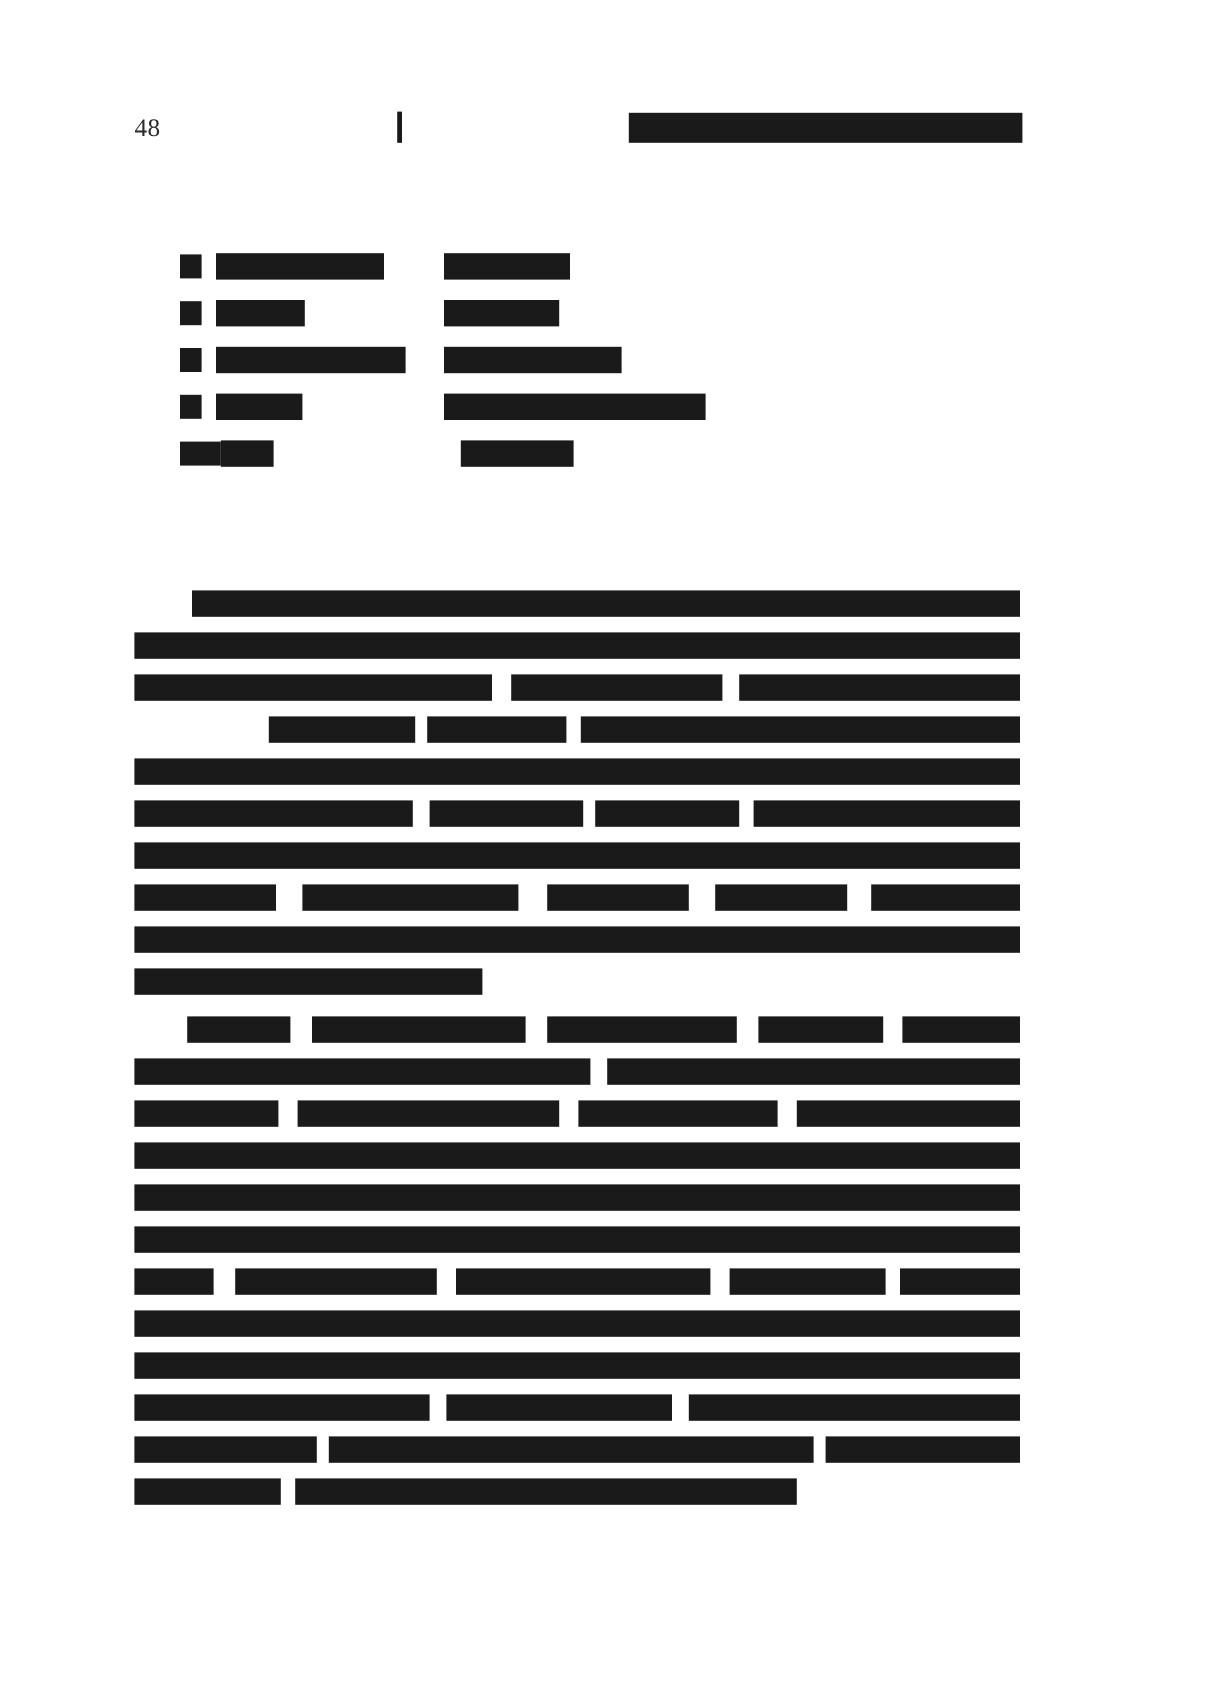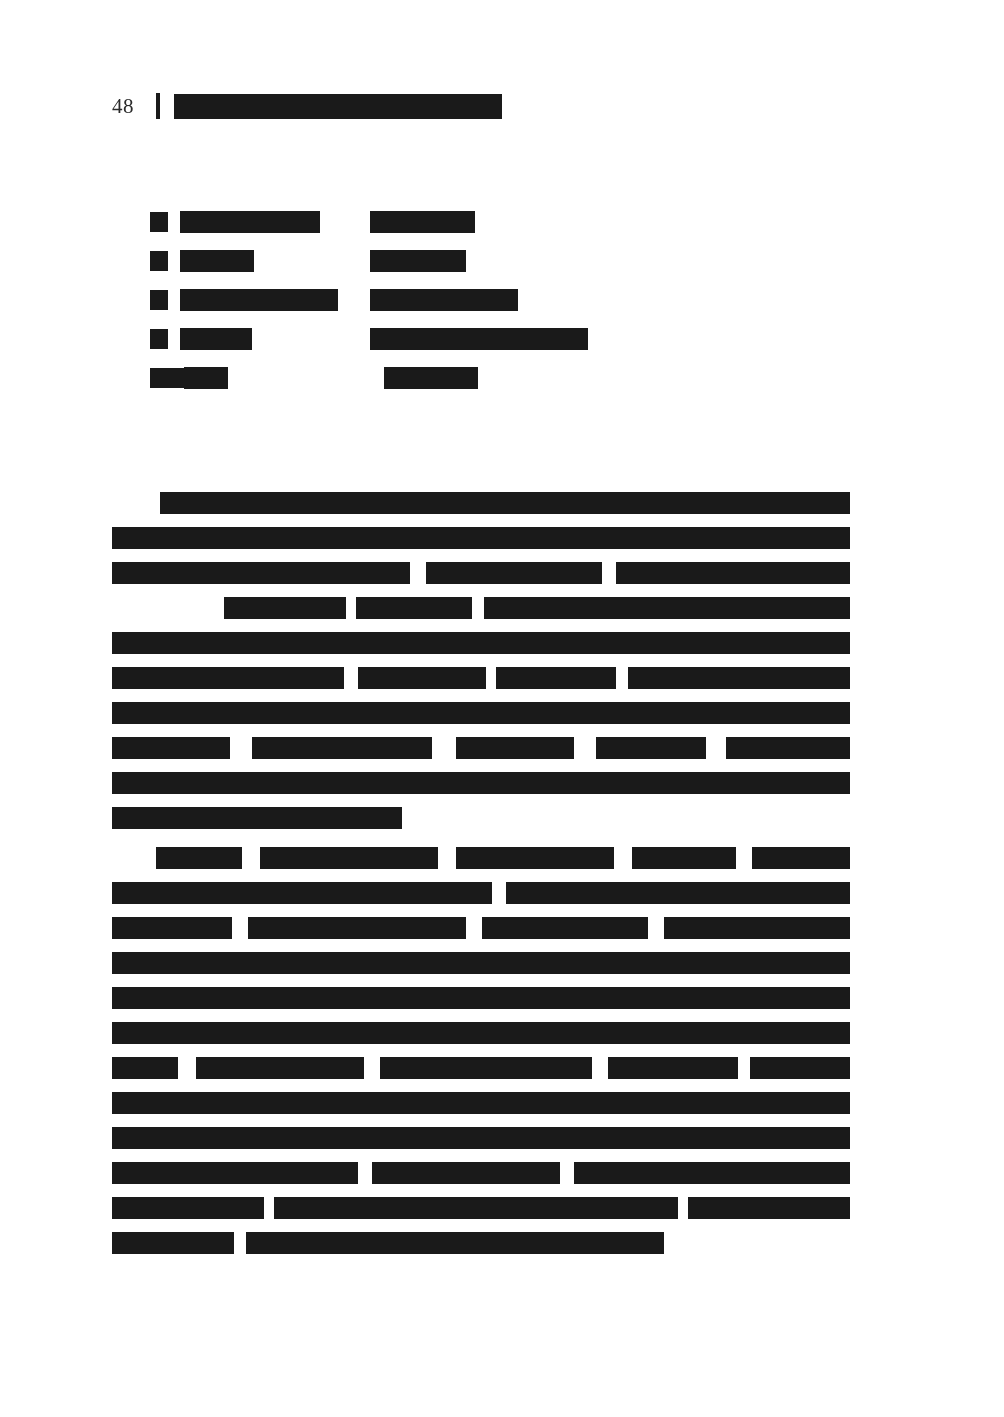--- a/index.html
+++ b/index.html
@@ -24,20 +24,21 @@
 
   
   .header {
     position: absolute;
     left: 112px;
     top: 88px;
     width: 740px;
     height: 36px;
     display: flex;
     align-items: center;
+    justify-content: space-between;
   }
   .folio {
     font-size: 21px;
     letter-spacing: 0.5px;
     color: #2b2b2b;
     font-family: "Liberation Serif", serif;
     width: 44px;
   }
   .header-rule {
     width: 4px;

